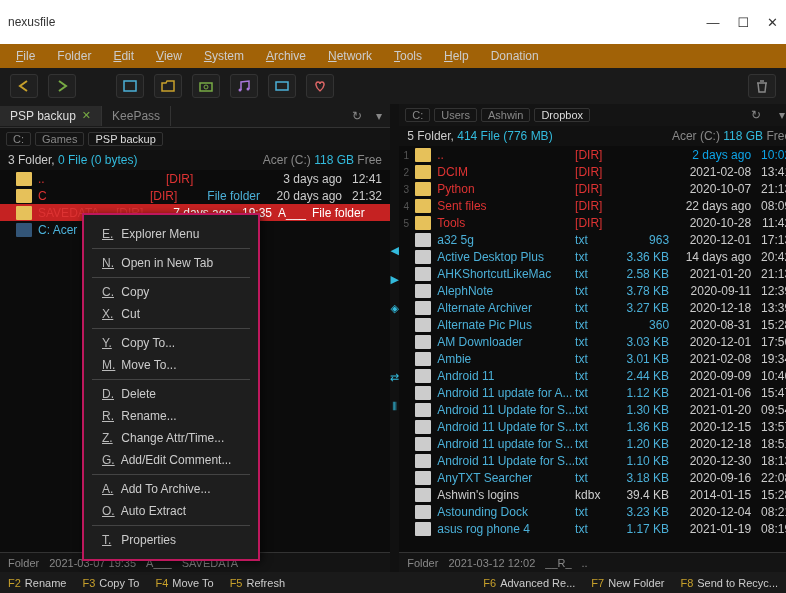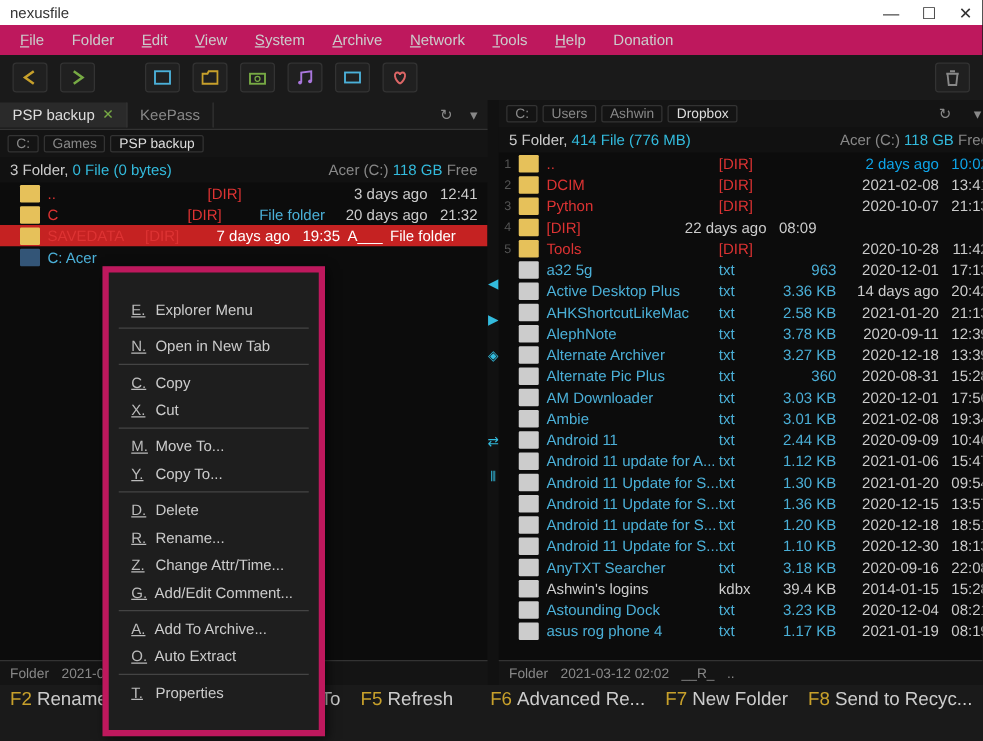--- a/index.html
+++ b/index.html
@@ -1,21 +1,21 @@
 <!DOCTYPE html>
 <html><head>
 <meta charset="utf-8">
 <style>
 * { margin: 0; padding: 0; box-sizing: border-box; font-family: "Segoe UI", Tahoma, sans-serif; }
 body { background: #1a1a1a; width: 786px; height: 593px; overflow: hidden; color: #ccc; font-size: 12px; }
-.titlebar { background: #fff; color: #333; height: 20px; display: flex; align-items: center; padding: 0 8px; }
+.titlebar { background: #fff; color: #333; height: 44px; display: flex; align-items: center; padding: 0 8px; }
 .titlebar .title { flex: 1; font-size: 12px; }
 .titlebar .controls { display: flex; gap: 18px; }
 .titlebar .controls span { font-size: 13px; cursor: pointer; }
-.menubar { background: #be185d; height: 24px; display: flex; align-items: center; padding: 0 6px; gap: 2px; }
+.menubar { background: #a16207; height: 24px; display: flex; align-items: center; padding: 0 6px; gap: 2px; }
 .menubar .menu-item { padding: 2px 10px; color: #ccc; font-size: 12px; cursor: pointer; }
 .menubar .menu-item u { text-decoration: underline; }
 .toolbar { background: #1a1a1a; height: 36px; display: flex; align-items: center; padding: 0 10px; gap: 10px; }
 .tbtn { width: 28px; height: 24px; display: inline-flex; align-items: center; justify-content: center; border: 1px solid #333; border-radius: 3px; background: #202020; cursor: pointer; }
 .tbtn svg { display: block; }
 .spacer { flex: 1; }
 .panes { display: flex; height: 468px; }
 .pane { flex: 1; display: flex; flex-direction: column; background: #111; position: relative; }
 .pane.left { flex: 0 0 390px; }
 .tabs { display: flex; align-items: center; background: #1a1a1a; height: 24px; border-bottom: 1px solid #333; }
@@ -45,23 +45,23 @@
 .row.selected { background: #c52222; color: #fff; }
 .row.link .name, .row.link .ext, .row.link .size { color: #4bb0d8; }
 .row.red-date .date, .row.red-date .time { color: #0ea5e9; }
 .num-gutter { position: absolute; left: 0; top: 0; width: 14px; font-size: 10px; color: #555; padding-top: 1px; }
 .num-gutter div { height: 17px; line-height: 17px; text-align: center; }
 .pane-sep { width: 16px; background: #111; display: flex; flex-direction: column; align-items: center; gap: 16px; padding-top: 140px; }
 .pane-sep span { color: #3bd; font-size: 11px; }
 .infobar { height: 20px; display: flex; align-items: center; padding: 0 8px; background: #141414; color: #888; font-size: 11px; border-top: 1px solid #333; }
 .infobar span { margin-right: 10px; }
 .fkeys { height: 22px; background: #1a1a1a; display: flex; align-items: center; }
-.fkeys .fk { display: flex; align-items: center; padding: 0 8px; font-size: 15px; color: #ccc; }
+.fkeys .fk { display: flex; align-items: center; padding: 0 8px; font-size: 11px; color: #ccc; }
 .fkeys .fk .k { color: #c7a02b; margin-right: 4px; }
-.context-menu { position: absolute; background: #1e1e1e; border: 5px solid #be185d; padding: 19px 0; font-size: 12px; color: #ccc; min-width: 178px; z-index: 1000; box-shadow: 2px 2px 8px rgba(0,0,0,0.6); }
+.context-menu { position: absolute; background: #1e1e1e; border: 2px solid #be185d; padding: 8px 0; font-size: 12px; color: #ccc; min-width: 178px; z-index: 1000; box-shadow: 2px 2px 8px rgba(0,0,0,0.6); }
 .context-menu .cm-item { padding: 4px 18px; cursor: pointer; }
 .context-menu .cm-item.dis { color: #555; }
 .context-menu .cm-sep { height: 1px; background: #444; margin: 3px 8px; }
 .context-menu .cm-item .mn { text-decoration: underline; margin-right: 4px; display: inline-block; width: 12px; color: #bbb; }
 .context-menu .cm-item.dis .mn { color: #555; }
 </style>
 </head>
 <body>
 
 <div class="titlebar">
@@ -270,20 +270,21 @@
         <div class="row dir ">
           <span class="icon "></span>
           <span class="name">Python</span>
           <span class="ext">[DIR]</span>
           <span class="size"></span>
           <span class="date">2020-10-07</span>
           <span class="time">21:13</span>
         </div>
         <div class="row dir ">
           <span class="icon "></span>
+          <span class="name">Sent files</span>
           <span class="ext">[DIR]</span>
           <span class="size"></span>
           <span class="date">22 days ago</span>
           <span class="time">08:09</span>
         </div>
         <div class="row dir ">
           <span class="icon "></span>
           <span class="name">Tools</span>
           <span class="ext">[DIR]</span>
           <span class="size"></span>
@@ -430,21 +431,21 @@
           <span class="icon file"></span>
           <span class="name">asus rog phone 4</span>
           <span class="ext">txt</span>
           <span class="size">1.17 KB</span>
           <span class="date">2021-01-19</span>
           <span class="time">08:19</span>
         </div>
       </div>
     <div class="infobar" id="right-infobar">
         <span>Folder</span>
-        <span>2021-03-12 02:02</span>
+        <span>2021-03-12 12:02</span>
         <span>__R_</span>
         <span>..</span>
       </div>
   </div>
 
 </div>
 
 <div class="fkeys" id="fkeys">
     <span class="fk"><span class="k">F2</span>Rename</span>
     <span class="fk"><span class="k">F3</span>Copy To</span>
@@ -457,22 +458,22 @@
   </div>
 
 <div class="context-menu" id="ctxmenu" style="left:82px; top:213px;">
     <div class="cm-item"><span class="mn">E.</span> Explorer Menu</div>
     <div class="cm-sep"></div>
     <div class="cm-item"><span class="mn">N.</span> Open in New Tab</div>
     <div class="cm-sep"></div>
     <div class="cm-item"><span class="mn">C.</span> Copy</div>
     <div class="cm-item"><span class="mn">X.</span> Cut</div>
     <div class="cm-sep"></div>
+    <div class="cm-item"><span class="mn">Y.</span> Copy To...</div>
     <div class="cm-item"><span class="mn">M.</span> Move To...</div>
-    <div class="cm-item"><span class="mn">Y.</span> Copy To...</div>
     <div class="cm-sep"></div>
     <div class="cm-item"><span class="mn">D.</span> Delete</div>
     <div class="cm-item"><span class="mn">R.</span> Rename...</div>
     <div class="cm-item"><span class="mn">Z.</span> Change Attr/Time...</div>
     <div class="cm-item"><span class="mn">G.</span> Add/Edit Comment...</div>
     <div class="cm-sep"></div>
     <div class="cm-item"><span class="mn">A.</span> Add To Archive...</div>
     <div class="cm-item"><span class="mn">O.</span> Auto Extract</div>
     <div class="cm-sep"></div>
     <div class="cm-item"><span class="mn">T.</span> Properties</div>

